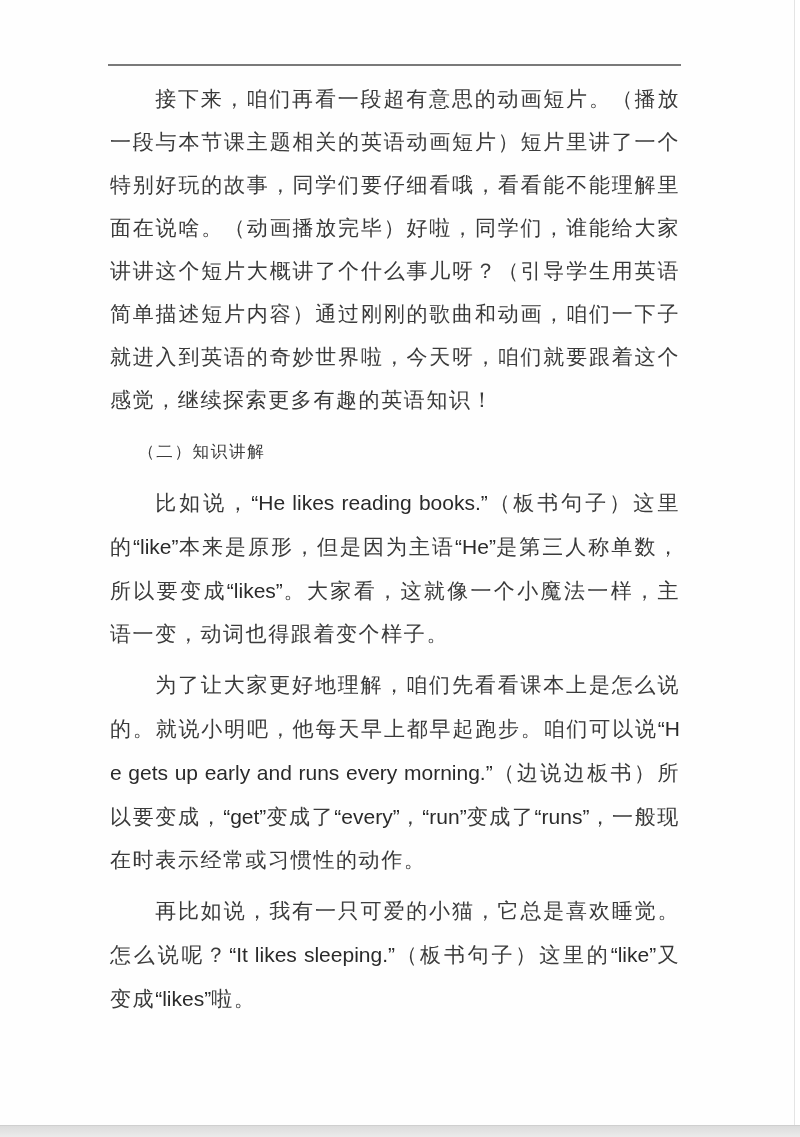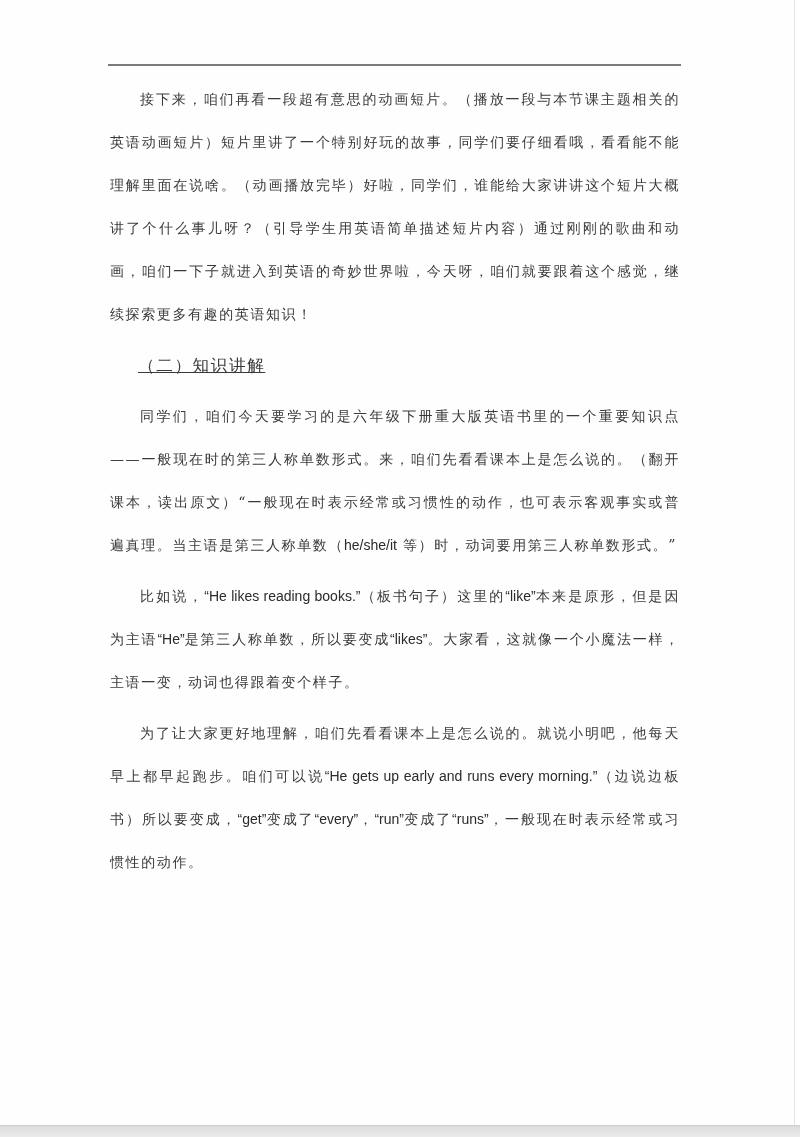--- a/index.html
+++ b/index.html
@@ -42,41 +42,40 @@
       border-top: 2px solid #7a7a7a;
     }
     .content {
       position: absolute;
       left: 110px;
       top: 78px;
       width: 570px;
     }
     .para {
       margin: 0 0 8px 0;
-      font-size: 14px;
+      font-size: 21px;
       line-height: 43px;
       letter-spacing: 1.6px;
       text-indent: 2.15em;
       text-align: justify;
       text-justify: inter-character;
       word-break: break-all;
     }
     .para .en {
       font-family: "Liberation Sans", "DejaVu Sans", sans-serif;
       letter-spacing: 0;
       color: #2a2a2a;
       font-weight: 500;
     }
     .heading {
       margin: 0 0 8px 0;
       font-size: 16.6px;
       line-height: 43px;
       letter-spacing: 1.6px;
       padding-left: 28px;
-      text-decoration: underline;
     }
     .watermark {
       position: absolute;
       left: 368px;
       top: 975px;
       font-family: "DejaVu Sans", "Liberation Sans", sans-serif;
       font-weight: bold;
       font-size: 80px;
       line-height: 1;
       color: #ececec;
@@ -94,22 +93,22 @@
 
 
   <div class="content">
 
     <p class="para">
       <span>接下来，咱们再看一段超有意思的动画短片。（播放一段与本节课主题相关的英语动画短片）短片里讲了一个特别好玩的故事，同学们要仔细看哦，看看能不能理解里面在说啥。（动画播放完毕）好啦，同学们，谁能给大家讲讲这个短片大概讲了个什么事儿呀？（引导学生用英语简单描述短片内容）通过刚刚的歌曲和动画，咱们一下子就进入到英语的奇妙世界啦，今天呀，咱们就要跟着这个感觉，继续探索更多有趣的英语知识！</span>
     </p>
 
     <p class="heading">（二）知识讲解</p>
 
-    <p class="para"><span>同学们，咱们今天要学习的是六年级下册重大版英语书里的一个重要知识点——一般现在时的第三人称单数形式。来，咱们先看看课本上是怎么说的。（翻开课本，读出原文）“一般现在时表示经常或习惯性的动作，也可表示客观事实或普遍真理。当主语是第三人称单数（</span><span class="en">he/she/it</span><span> 等）时，动词要用第三人称单数形式。”</span></p>
 
     <p class="para"><span>比如说，</span><span class="en">“He likes reading books.”</span><span>（板书句子）这里的</span><span class="en">“like”</span><span>本来是原形，但是因为主语</span><span class="en">“He”</span><span>是第三人称单数，所以要变成</span><span class="en">“likes”</span><span>。大家看，这就像一个小魔法一样，主语一变，动词也得跟着变个样子。</span></p>
 
     <p class="para"><span>为了让大家更好地理解，咱们先看看课本上是怎么说的。就说小明吧，他每天早上都早起跑步。咱们可以说</span><span class="en">“He gets up early and runs every morning.”</span><span>（边说边板书）所以要变成，</span><span class="en">“get”</span><span>变成了</span><span class="en">“every”</span><span>，</span><span class="en">“run”</span><span>变成了</span><span class="en">“runs”</span><span>，一般现在时表示经常或习惯性的动作。</span></p>
 
+    <p class="para"><span>再比如说，我有一只可爱的小猫，它总是喜欢睡觉。怎么说呢？</span><span class="en">“It likes sleeping.”</span><span>（板书句子）这里的</span><span class="en">“like”</span><span>又变成</span><span class="en">“likes”</span><span>啦。</span></p>
   </div>
 </div>
 
 <div class="page-bottom-band"></div>
 
 </body></html>

